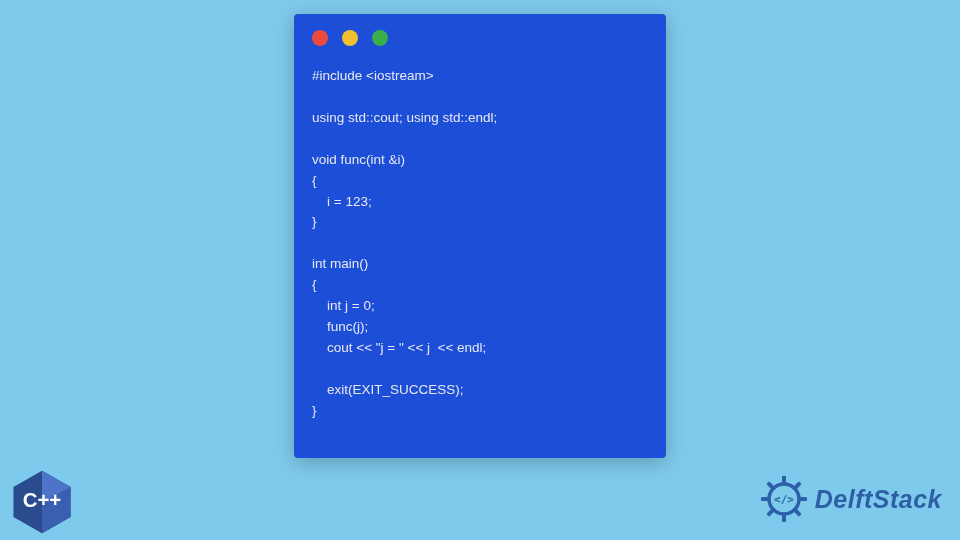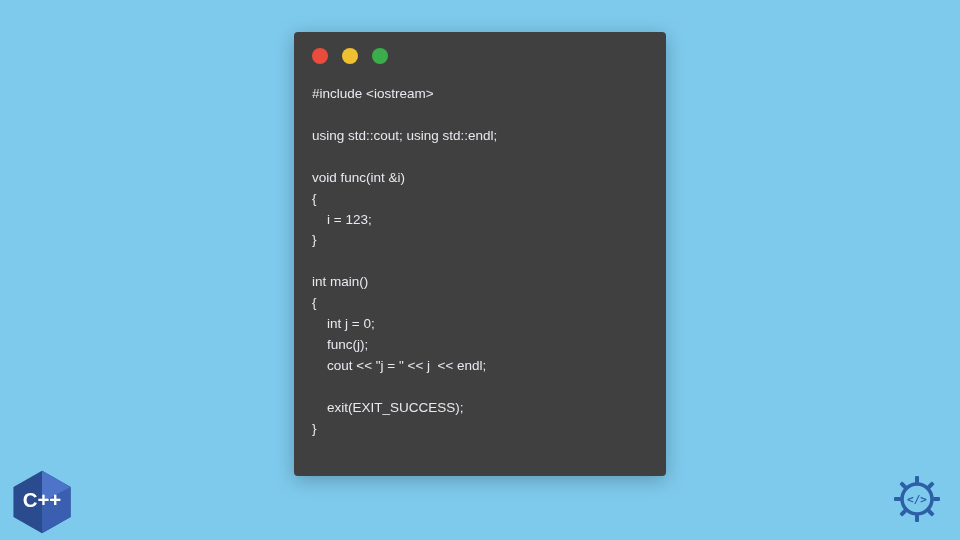--- a/index.html
+++ b/index.html
@@ -5,24 +5,24 @@
   * { box-sizing: border-box; margin: 0; padding: 0; }
   html, body { width: 960px; height: 540px; overflow: hidden; }
   body {
     background: #7ecaed;
     font-family: Arial, Helvetica, sans-serif;
     position: relative;
   }
   .code-window {
     position: absolute;
     left: 294px;
-    top: 32px;
+    top: 14px;
     width: 372px;
     height: 444px;
-    background: #404040;
+    background: #1d4ed8;
     border-radius: 4px;
     box-shadow: 0 4px 20px rgba(0,0,0,0.25);
     padding: 16px 18px;
   }
   .traffic-lights {
     display: flex;
     gap: 14px;
     margin-bottom: 20px;
   }
   .light {
@@ -116,13 +116,14 @@
           <rect x="82" y="46" width="14" height="8" rx="2"></rect>
           <rect x="46" y="4" width="8" height="14" rx="2" transform="rotate(45 50 50)"></rect>
           <rect x="46" y="82" width="8" height="14" rx="2" transform="rotate(45 50 50)"></rect>
           <rect x="4" y="46" width="14" height="8" rx="2" transform="rotate(45 50 50)"></rect>
           <rect x="82" y="46" width="14" height="8" rx="2" transform="rotate(45 50 50)"></rect>
         </g>
         <text x="50" y="58" text-anchor="middle" font-size="22" font-weight="bold" fill="#2c5fa5" font-family="monospace">&lt;/&gt;</text>
       </g>
     </svg>
   </span>
+  <span class="delft-text">DelftStack</span>
 </div>
 
 </body></html>

